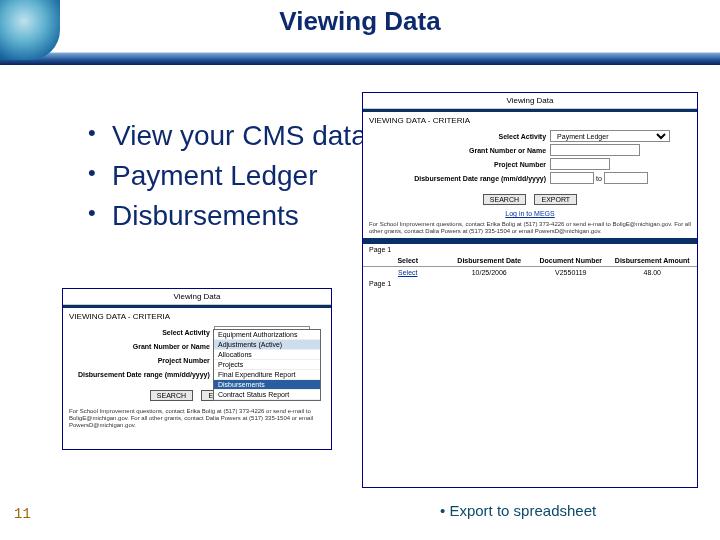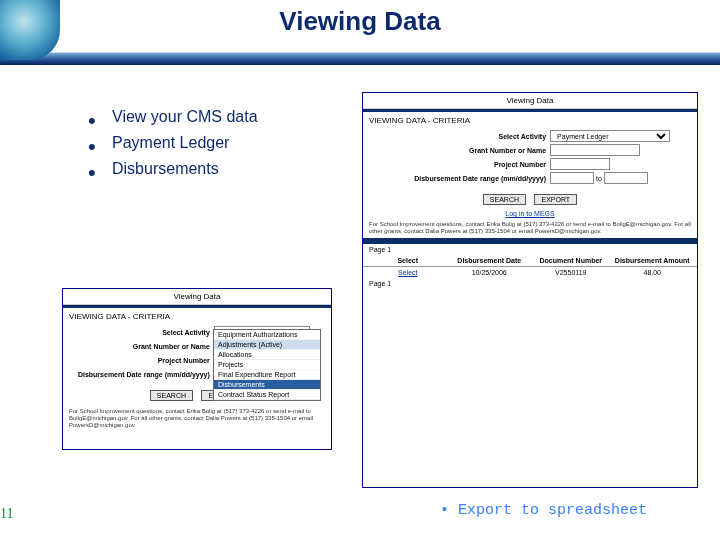--- a/index.html
+++ b/index.html
@@ -2,42 +2,42 @@
 <html><head>
 <meta charset="utf-8">
 <style>
   html,body{margin:0;padding:0;width:720px;height:540px;background:#fff;font-family:Verdana,Geneva,sans-serif;color:#000;overflow:hidden}
   .slide{position:relative;width:720px;height:404px}
   .titlebar{position:absolute;left:0;top:0;width:720px;height:64px;background:linear-gradient(#6aa0d8 0%,#2a5da0 40%,#0a2f66 100%);display:flex;align-items:center;z-index:1}
   .titlebar-overlay{position:absolute;left:0;top:0;width:720px;height:64px;background:#fff;z-index:2}
   .title{position:absolute;left:0;top:6px;width:720px;text-align:center;font-family:Verdana,sans-serif;font-weight:bold;font-size:26px;color:#0e2a6f;z-index:3}
   .title-underline{position:absolute;left:0;top:52px;width:720px;height:12px;background:linear-gradient(#7aa8da 0%, #1f4e92 60%, #06245a 100%);z-index:3;border-top:1px solid #c7d8ee}
   .logoblock{position:absolute;left:0;top:0;width:60px;height:60px;background:radial-gradient(circle at 40% 35%, #bfe2ef 0%, #5fb1cf 40%, #1f6ea6 75%, #0a3a66 100%);border-radius:0 0 30px 0;z-index:4}
-  .bullets{position:absolute;left:48px;top:92px;font-size:16px;color:#0e2a6f}
+  .bullets{position:absolute;left:48px;top:92px;font-size:28px;color:#0e2a6f}
   .bullets li{margin-bottom:8px;list-style:none;position:relative;padding-left:24px}
   .bullets li:before{content:"•";position:absolute;left:0;top:0;color:#0e2a6f;font-size:22px}
   .shot{position:absolute;border:1px solid navy;background:#fff}
   .shot .topbar{background:#fff;text-align:center;font-size:8px;padding:3px 0;border-bottom:1px solid #ccc}
   .shot .band{background:#0a2f66;height:3px}
   .shot .section{font-weight:normal;font-size:8px;padding:4px 6px}
   .shot .row{display:flex;align-items:center;font-size:7px;padding:1px 6px}
   .shot .row .lbl{flex:0 0 55%;text-align:right;padding-right:4px;font-weight:bold}
   .shot .row .fld{flex:1}
   .shot input,.shot select{font-size:7px;height:12px;border:1px solid #888;background:#fff;padding:0 2px;box-sizing:border-box}
   .shot .btns{text-align:center;padding:3px 0}
   .shot .btn{display:inline-block;border:1px solid #555;background:#e8e8e8;font-size:7px;padding:1px 6px;margin:0 2px}
   .shot .foot{font-size:6px;padding:3px 6px;color:#333;line-height:1.2}
   .shot .drop{position:absolute;background:#fff;border:1px solid #666;font-size:7px;z-index:5}
   .shot .drop div{padding:1px 4px;border-bottom:1px solid #eee;white-space:nowrap}
   .resultsHead{display:flex;font-size:7px;font-weight:bold;padding:2px 4px;border-bottom:1px solid #999}
   .resultsHead span{flex:1;text-align:center}
   .resultsRow{display:flex;font-size:7px;padding:2px 4px}
   .resultsRow span{flex:1;text-align:center}
-  .export{position:absolute;left:440px;top:502px;font-size:15px;color:#3b82f6;font-family:Liberation Mono, monospace}
-  .pagenum{position:absolute;left:0;top:506px;font-size:14px;color:#15803d;font-family:Liberation Serif, serif}
+  .export{position:absolute;left:440px;top:502px;font-size:15px;color:#0c4a6e;font-family:Liberation Sans, sans-serif}
+  .pagenum{position:absolute;left:14px;top:506px;font-size:14px;color:#a16207;font-family:Liberation Mono, monospace}
 </style>
 </head>
 <body>
 <div class="slide">
 
 <div class="titlebar"></div>
 <div class="titlebar-overlay"></div>
 <div class="logoblock"></div>
 <div class="title">Viewing Data</div>
 <div class="title-underline"></div>

